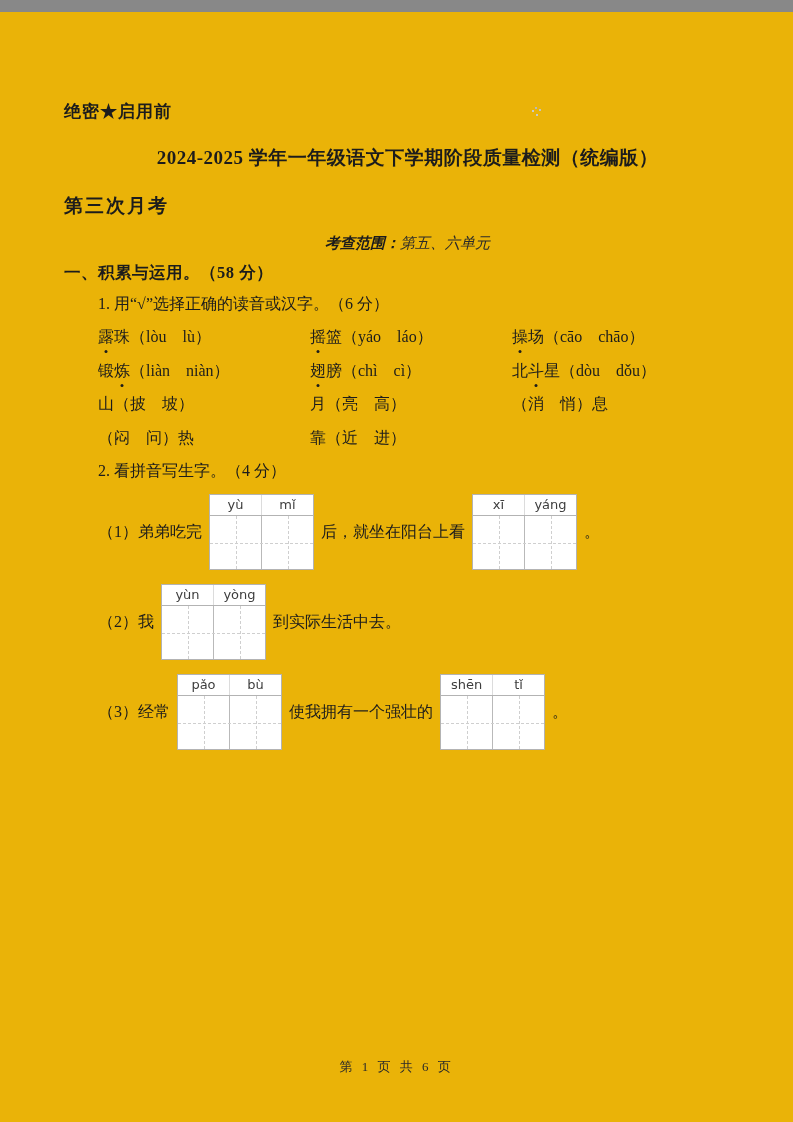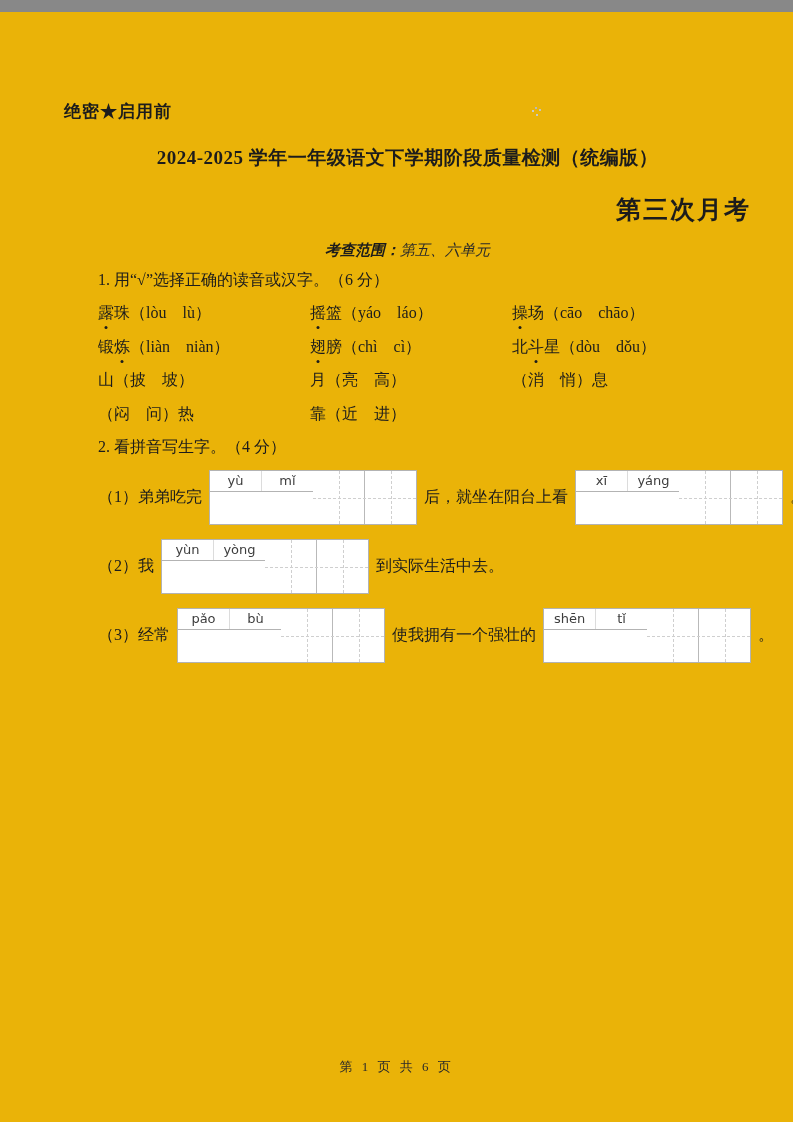--- a/index.html
+++ b/index.html
@@ -13,21 +13,21 @@
     box-sizing:border-box;
     padding:88px 42px 0 64px;
     overflow:hidden;
   }
   .smudge{
     position:absolute;left:535px;top:95px;width:2px;height:2px;background:#b9b9b9;
     box-shadow:4px 2px 0 #c4c4c4,-3px 3px 0 #cccccc,1px 7px 0 #c9c9c9;
   }
   .secrecy{font-size:17px;font-weight:bold;letter-spacing:1px;}
   .title{font-size:19px;font-weight:bold;text-align:center;margin-top:22px;letter-spacing:.5px;}
-  .subtitle{font-size:25px;font-weight:bold;text-align:right;margin-top:22px;letter-spacing:2px;}
+  .subtitle{font-size:19px;font-weight:bold;text-align:left;margin-top:22px;letter-spacing:2px;}
   .scope{font-size:15px;text-align:center;margin-top:15px;}
   .scope .scope-label{font-weight:bold;font-style:italic;}
   .scope .scope-value{font-style:italic;color:#2a2a2a;}
   .notice{
     border:1px dashed #4c4c4c;
     margin-top:10px;
     padding:5px 12px 9px 10px;
     font-size:15.5px;
   }
   .notice-title{font-weight:bold;line-height:30px;}
@@ -40,21 +40,21 @@
   .ch{position:relative;display:inline-block;}
   .ch.emph::after{
     content:'';position:absolute;left:50%;bottom:-5px;transform:translateX(-50%);
     width:3px;height:3px;border-radius:50%;background:#1c1c1c;
   }
   .opts{white-space:pre;}
   .q2-sentences{margin-left:34px;}
   .q2-sentence{display:flex;align-items:center;font-size:16px;margin:12px 0 14px 0;white-space:nowrap;}
   .q2-text{flex:0 0 auto;}
   .wgrid{
-    display:inline-flex;flex-direction:row;
+    display:inline-flex;flex-direction:column;
     border:1px solid #b3b3b3;background:#fff;
     margin:0 7px;flex:0 0 auto;
   }
   .wgrid-head{display:flex;height:20px;border-bottom:1px solid #b3b3b3;}
   .wgrid-py{
     width:51px;text-align:center;line-height:20px;
     font-family:"DejaVu Sans","Liberation Sans",sans-serif;
     font-size:13px;color:#3d3d3d;
   }
   .wgrid-py + .wgrid-py{border-left:1px solid #dcdcdc;}
@@ -77,20 +77,21 @@
   <div class="secrecy">绝密★启用前</div>
 
   <div class="title">2024-2025 学年一年级语文下学期阶段质量检测（统编版）</div>
   <div class="subtitle">第三次月考</div>
 
   <div class="scope">
     <span class="scope-label">考查范围：</span><span class="scope-value">第五、六单元</span>
   </div>
 
 
+  <div class="sec-heading">一、积累与运用。（58 分）</div>
 
   <div class="q-prompt">1. 用“√”选择正确的读音或汉字。（6 分）</div>
   <div class="q1-rows" id="q1-rows">
       <div class="q1-row">
         <span class="q1-cell"><span><span class="ch emph">露</span><span class="ch">珠</span></span><span class="opts">（lòu　lù）</span></span>
         <span class="q1-cell"><span><span class="ch emph">摇</span><span class="ch">篮</span></span><span class="opts">（yáo　láo）</span></span>
         <span class="q1-cell"><span><span class="ch emph">操</span><span class="ch">场</span></span><span class="opts">（cāo　chāo）</span></span>
       </div>
       <div class="q1-row">
         <span class="q1-cell"><span><span class="ch">锻</span><span class="ch emph">炼</span></span><span class="opts">（liàn　niàn）</span></span>

